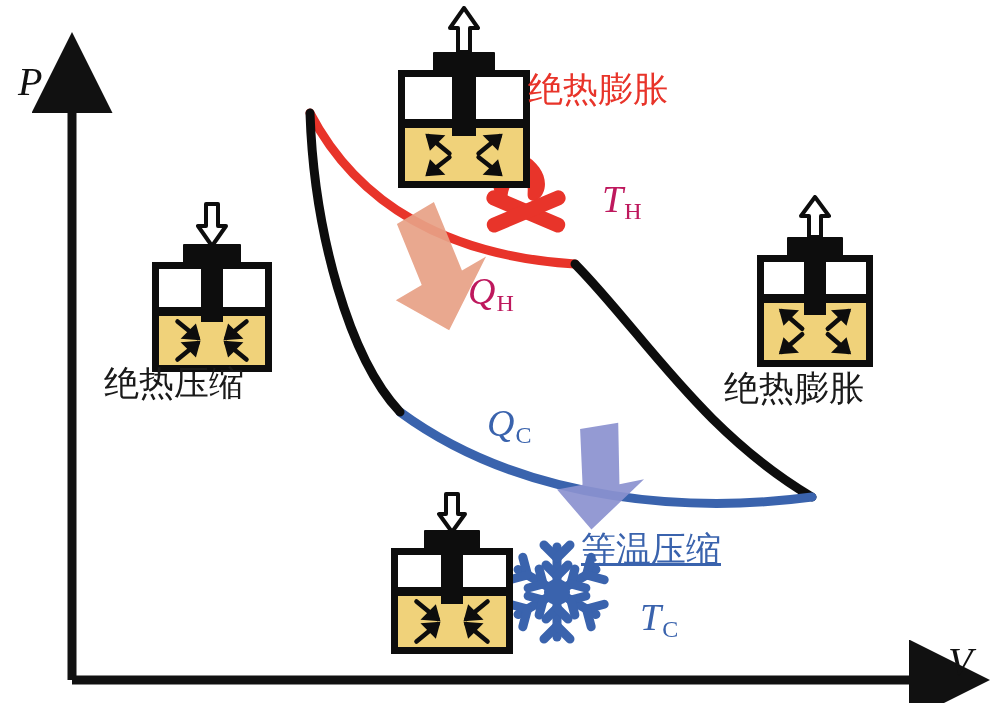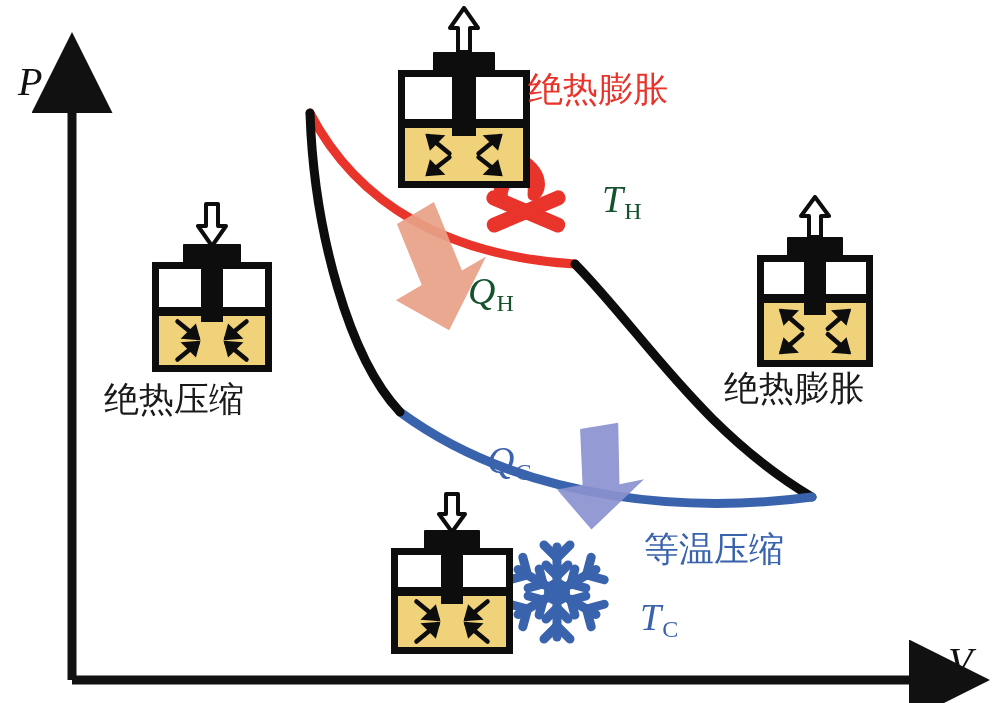--- a/index.html
+++ b/index.html
@@ -45,21 +45,21 @@
     font-family:"Liberation Serif","DejaVu Sans",serif;
     font-size:35px;color:#1a1a1a;white-space:nowrap;line-height:1;
   }
   .cn-red{color:#e8342a;}
   .cn-blue{color:#3a63ad;}
   .sym{
     font-family:"Liberation Serif",serif;white-space:nowrap;line-height:1;
   }
   .sym .main{font-style:italic;font-size:38px;}
   .sym .sub{font-style:normal;font-size:24px;vertical-align:-0.28em;margin-left:1px;}
-  .sym-red{color:#14532d;}
+  .sym-red{color:#be185d;}
   .sym-blue{color:#3a63ad;}
 </style>
 </head>
 <body>
 
 <div id="stage">
 
   <svg id="curves" viewBox="0 0 1000 703">
     <defs>
       <marker id="axhead" markerWidth="9" markerHeight="9" refX="1" refY="4.5" orient="auto">
@@ -184,21 +184,21 @@
               <path d="M70 24 L83 23 L73 13 Z"></path>
             <line x1="16" y1="48" x2="38" y2="30"></line>
               <path d="M38 30 L25 31 L35 41 Z"></path>
             <line x1="92" y1="48" x2="70" y2="30"></line>
               <path d="M70 30 L83 31 L73 41 Z"></path>
           </g>
         </svg>
       </div>
     </div>
   </div>
-  <div class="abs cn-label" style="left:104px;top:382px;">绝热压缩</div>
+  <div class="abs cn-label" style="left:104px;top:366px;">绝热压缩</div>
 
   <div class="piston" style="left:757px;top:195px;width:116px;height:172px;">
     <svg class="rod-arrow" width="32" height="44" viewBox="0 0 32 44">
       <path d="M16 2 L30 21 L22 21 L22 42 L10 42 L10 21 L2 21 Z" fill="#ffffff" stroke="#0d0d0d" stroke-width="4" stroke-linejoin="round"></path>
     </svg>
     <div class="cap" style="top:42px;width:56px;height:20px;"></div>
     <div class="rod" style="top:58px;width:22px;height:62px;"></div>
     <div class="body" style="top:60px;width:116px;height:112px;">
       <div class="gas" style="height:66px;">
         <svg class="gasarrows" viewBox="0 0 104 62">
@@ -237,31 +237,31 @@
             <line x1="94" y1="50" x2="71" y2="31"></line>
               <path d="M71 31 L84 32 L74 42 Z"></path>
           </g>
         </svg>
       </div>
     </div>
   </div>
 
   <div class="abs cn-label cn-red" style="left:528px;top:72px;">绝热膨胀</div>
 
-  <div class="abs cn-label cn-blue" style="left:644px;top:532px;">等温压缩</div>
+  <div class="abs cn-label cn-blue" style="left:581px;top:532px;text-decoration:underline;">等温压缩</div>
 
   <div class="abs sym sym-red" style="left:602px;top:180px;">
     <span class="main">T</span><span class="sub">H</span>
   </div>
 
   <div class="abs sym sym-red" style="left:468px;top:272px;">
     <span class="main">Q</span><span class="sub">H</span>
   </div>
 
-  <div class="abs sym sym-blue" style="left:487px;top:404px;margin-top:37px;">
+  <div class="abs sym sym-blue" style="left:487px;top:404px;">
     <span class="main">Q</span><span class="sub">C</span>
   </div>
 
   <div class="abs sym sym-blue" style="left:640px;top:598px;">
     <span class="main">T</span><span class="sub">C</span>
   </div>
 
 </div>
 
 </body></html>

